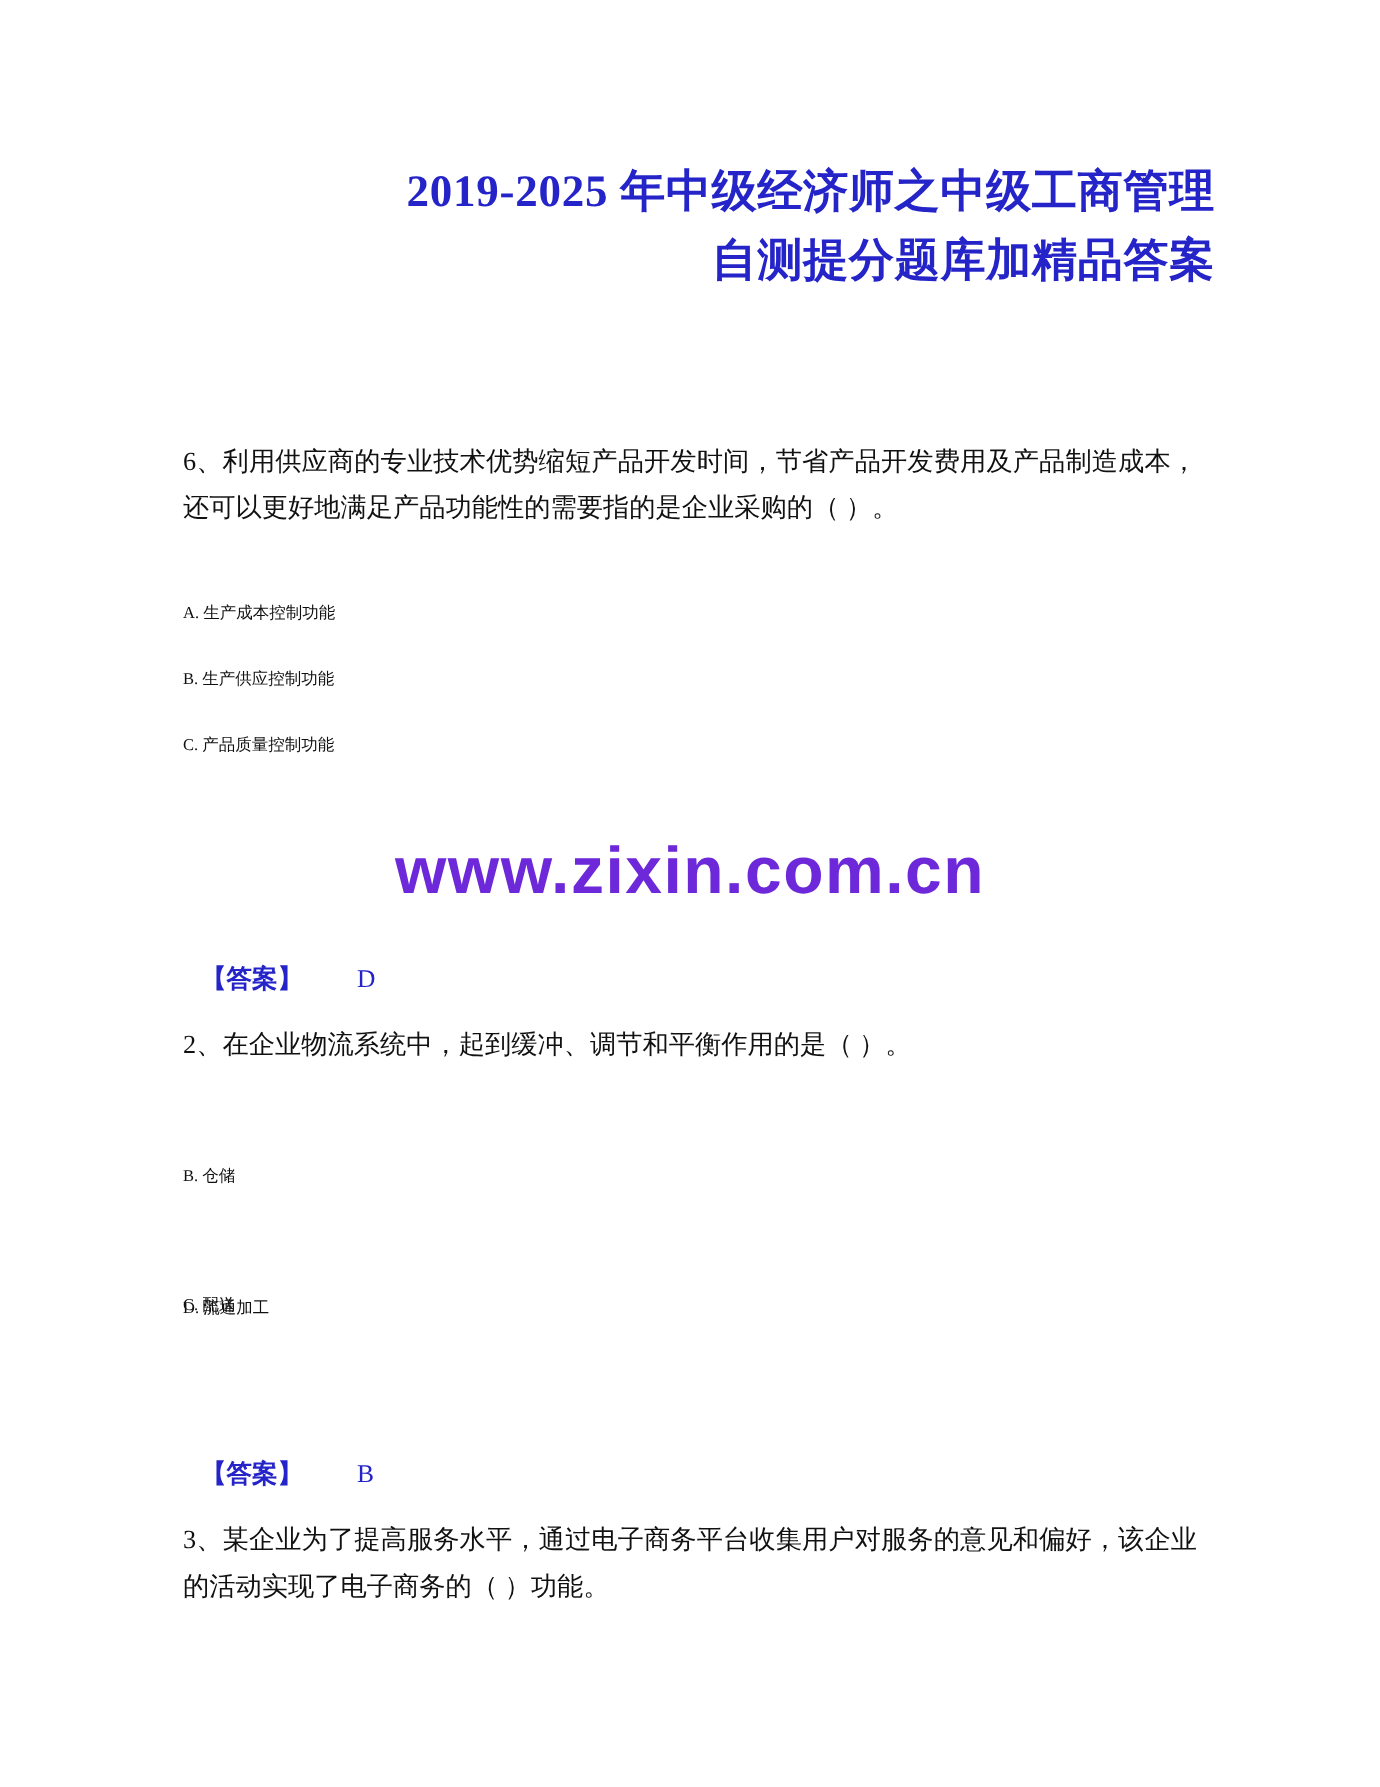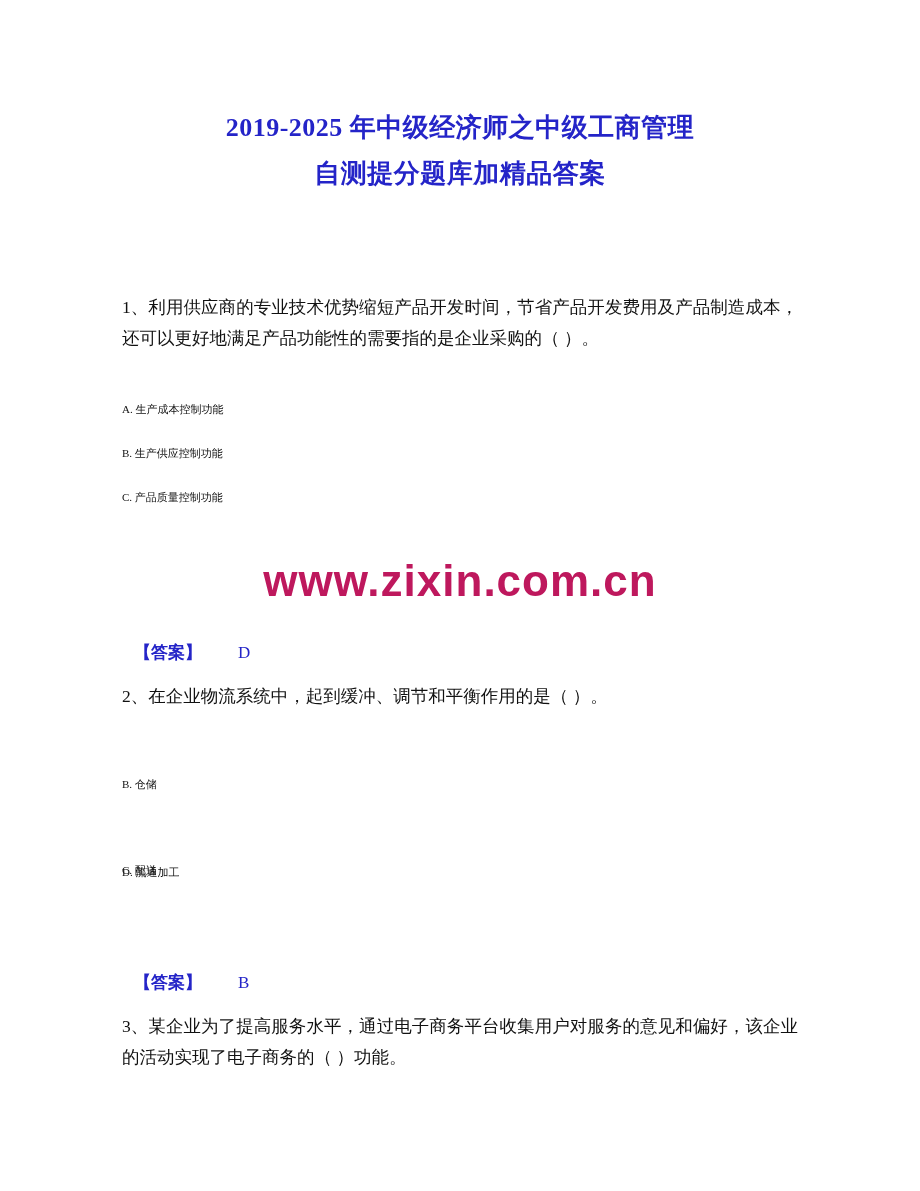--- a/index.html
+++ b/index.html
@@ -13,25 +13,25 @@
     height: 1191px;
     background: #ffffff;
     overflow: hidden;
     font-family: "Liberation Serif", serif;
   }
   .doc-title {
     position: absolute;
     left: 110px;
     top: 105px;
     width: 700px;
-    text-align: center;
+    text-align: right;
     color: #2424c8;
     font-family: "Liberation Serif", serif;
     font-weight: bold;
-    font-size: 26px;
+    font-size: 30px;
     line-height: 46px;
     letter-spacing: 0.5px;
   }
   .section-heading {
     position: absolute;
     left: 110px;
     top: 245px;
     width: 700px;
     text-align: center;
     font-size: 19px;
@@ -72,38 +72,38 @@
   }
   .watermark {
     position: absolute;
     left: 0;
     top: 556px;
     width: 920px;
     text-align: center;
     font-family: "Liberation Sans", sans-serif;
     font-size: 44px;
     font-weight: bold;
-    color: #be185d;
+    color: #6d28d9;
     letter-spacing: 1px;
     user-select: none;
     pointer-events: none;
   }
 </style>
 </head>
 <body>
 
 <div class="page">
 
   <div class="doc-title">
     <div>2019-2025 年中级经济师之中级工商管理</div>
     <div>自测提分题库加精品答案</div>
   </div>
 
 
-  <div class="body-block q-stem" style="top: 292px;">1、利用供应商的专业技术优势缩短产品开发时间，节省产品开发费用及产品制造成本，还可以更好地满足产品功能性的需要指的是企业采购的（    ）。</div>
+  <div class="body-block q-stem" style="top: 292px;">6、利用供应商的专业技术优势缩短产品开发时间，节省产品开发费用及产品制造成本，还可以更好地满足产品功能性的需要指的是企业采购的（    ）。</div>
   <div class="body-block opt" style="top: 396px;">A. 生产成本控制功能</div>
   <div class="body-block opt" style="top: 440px;">B. 生产供应控制功能</div>
   <div class="body-block opt" style="top: 484px;">C. 产品质量控制功能</div>
 
   <div class="watermark">www.zixin.com.cn</div>
 
   <div class="answer-row" style="top: 641px;">
     <span>【答案】</span><span class="ans-letter">D</span>
   </div>
 

